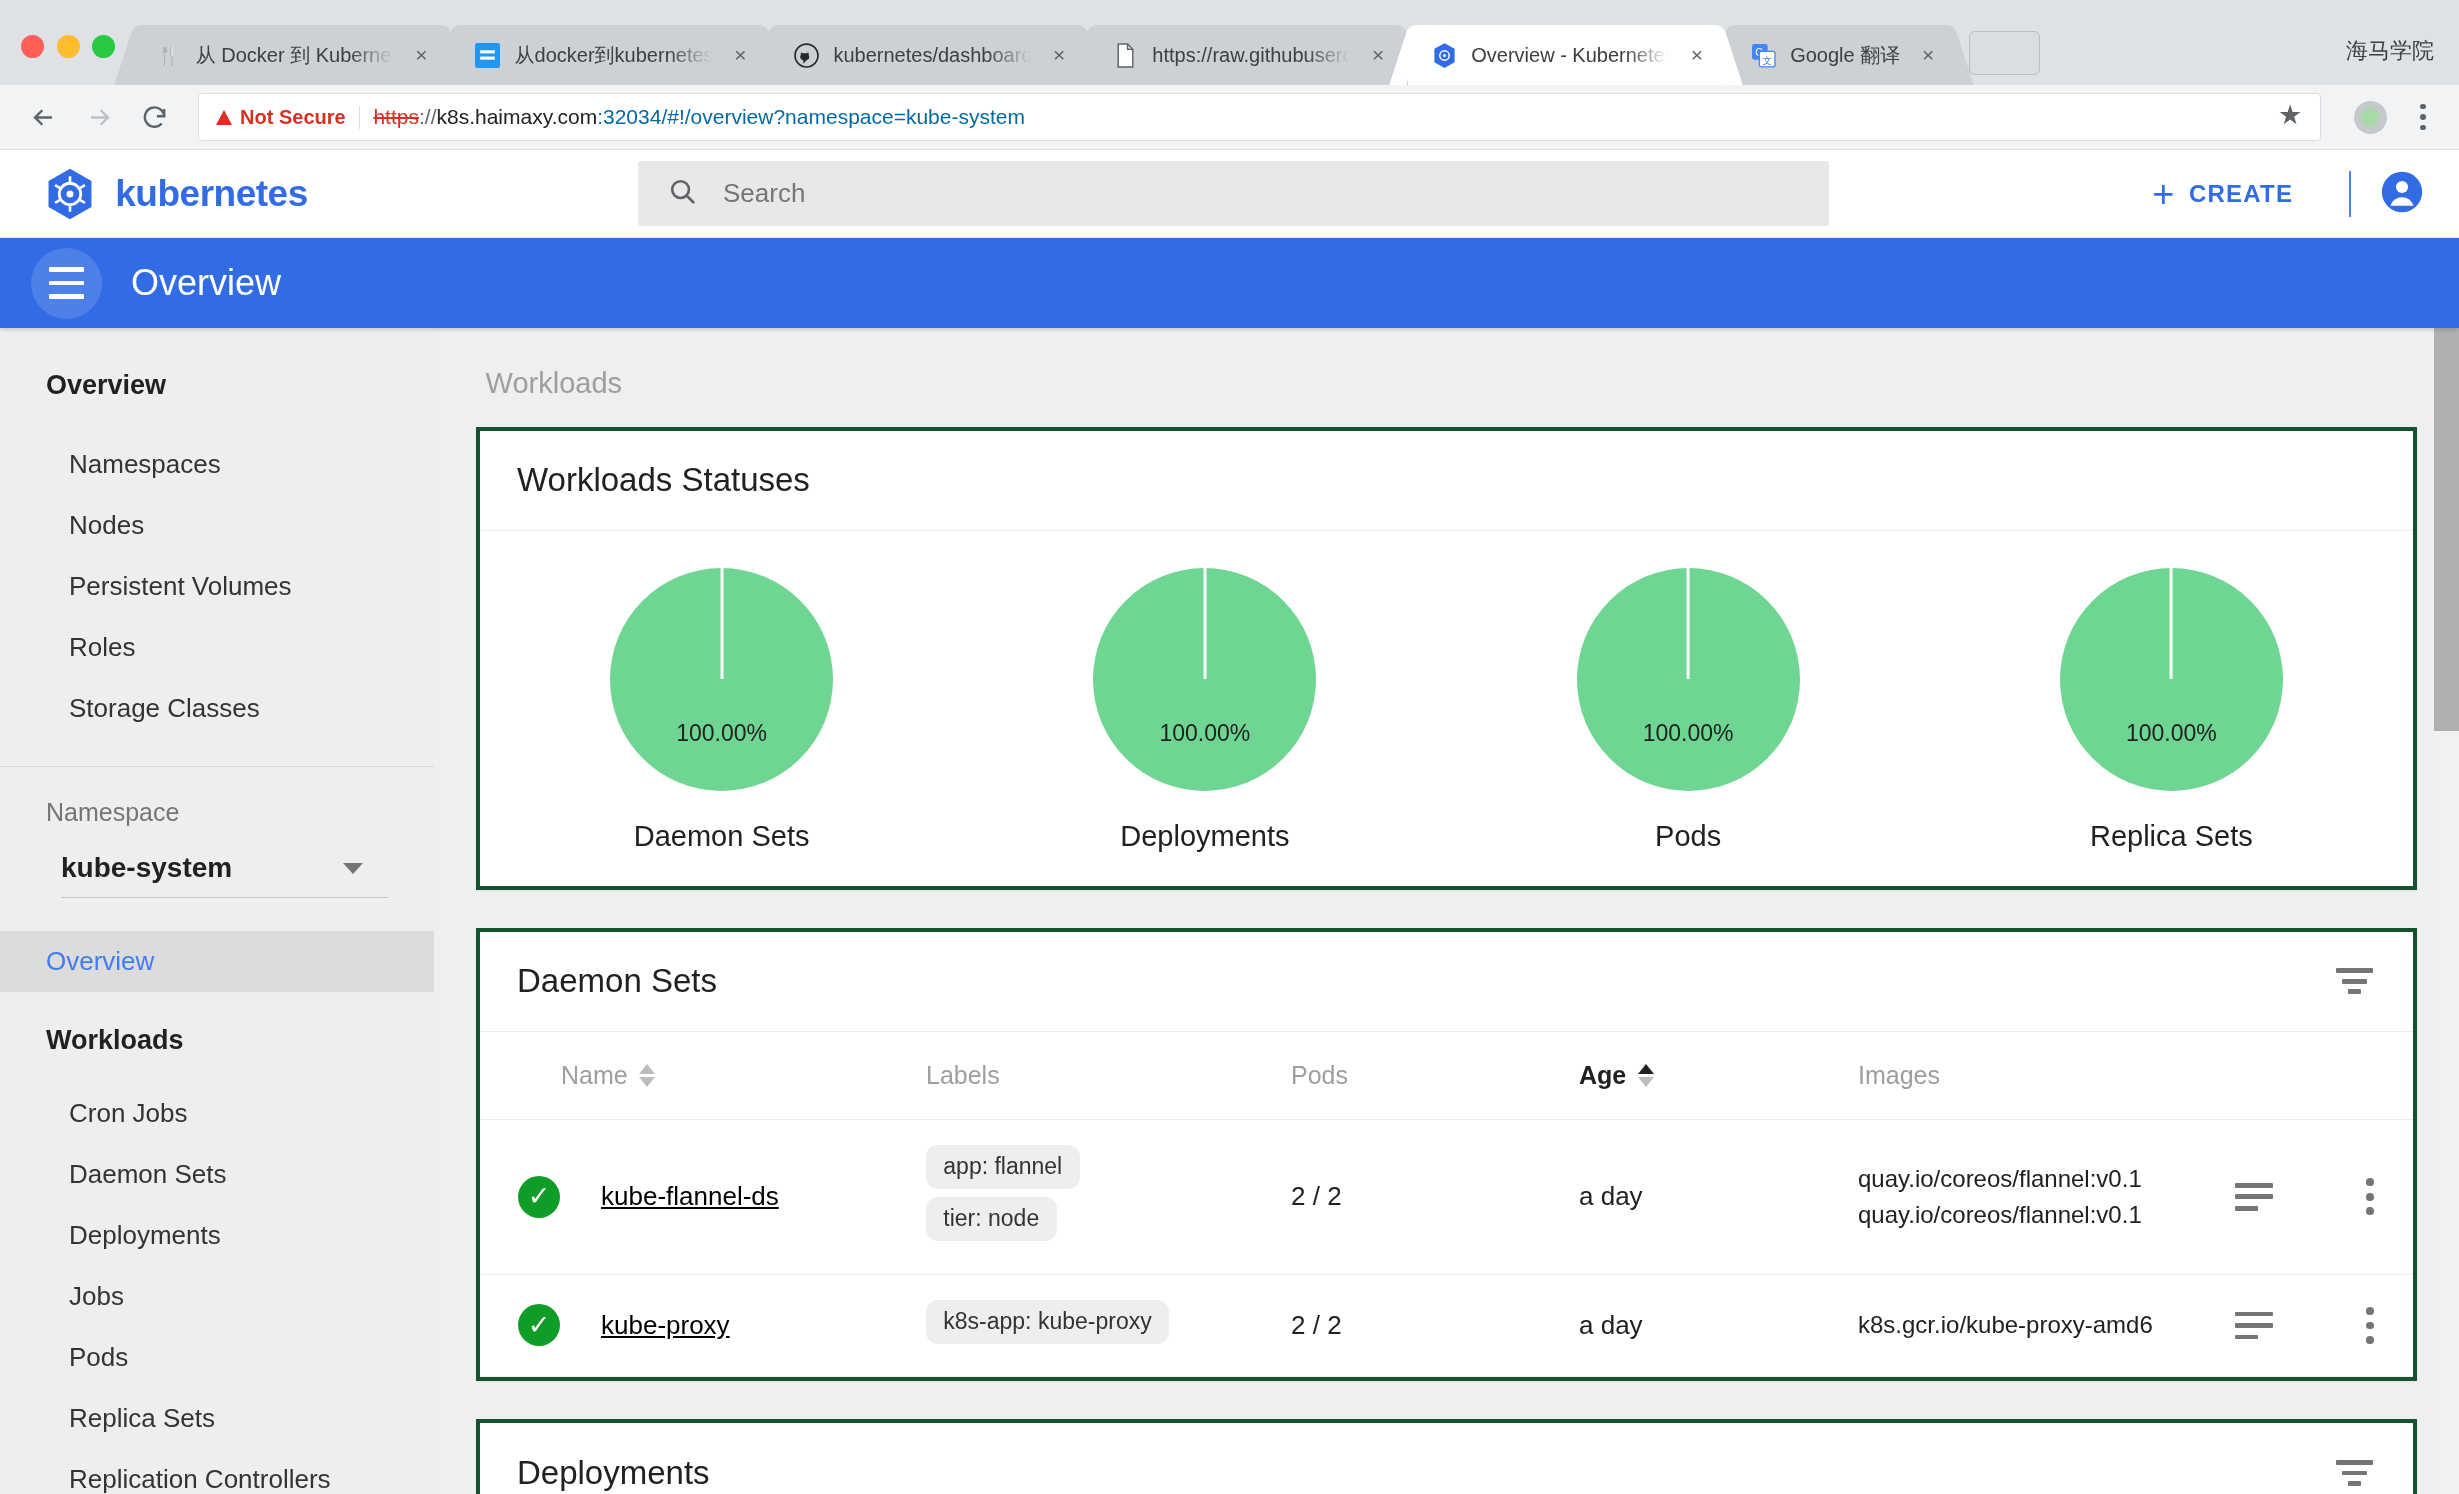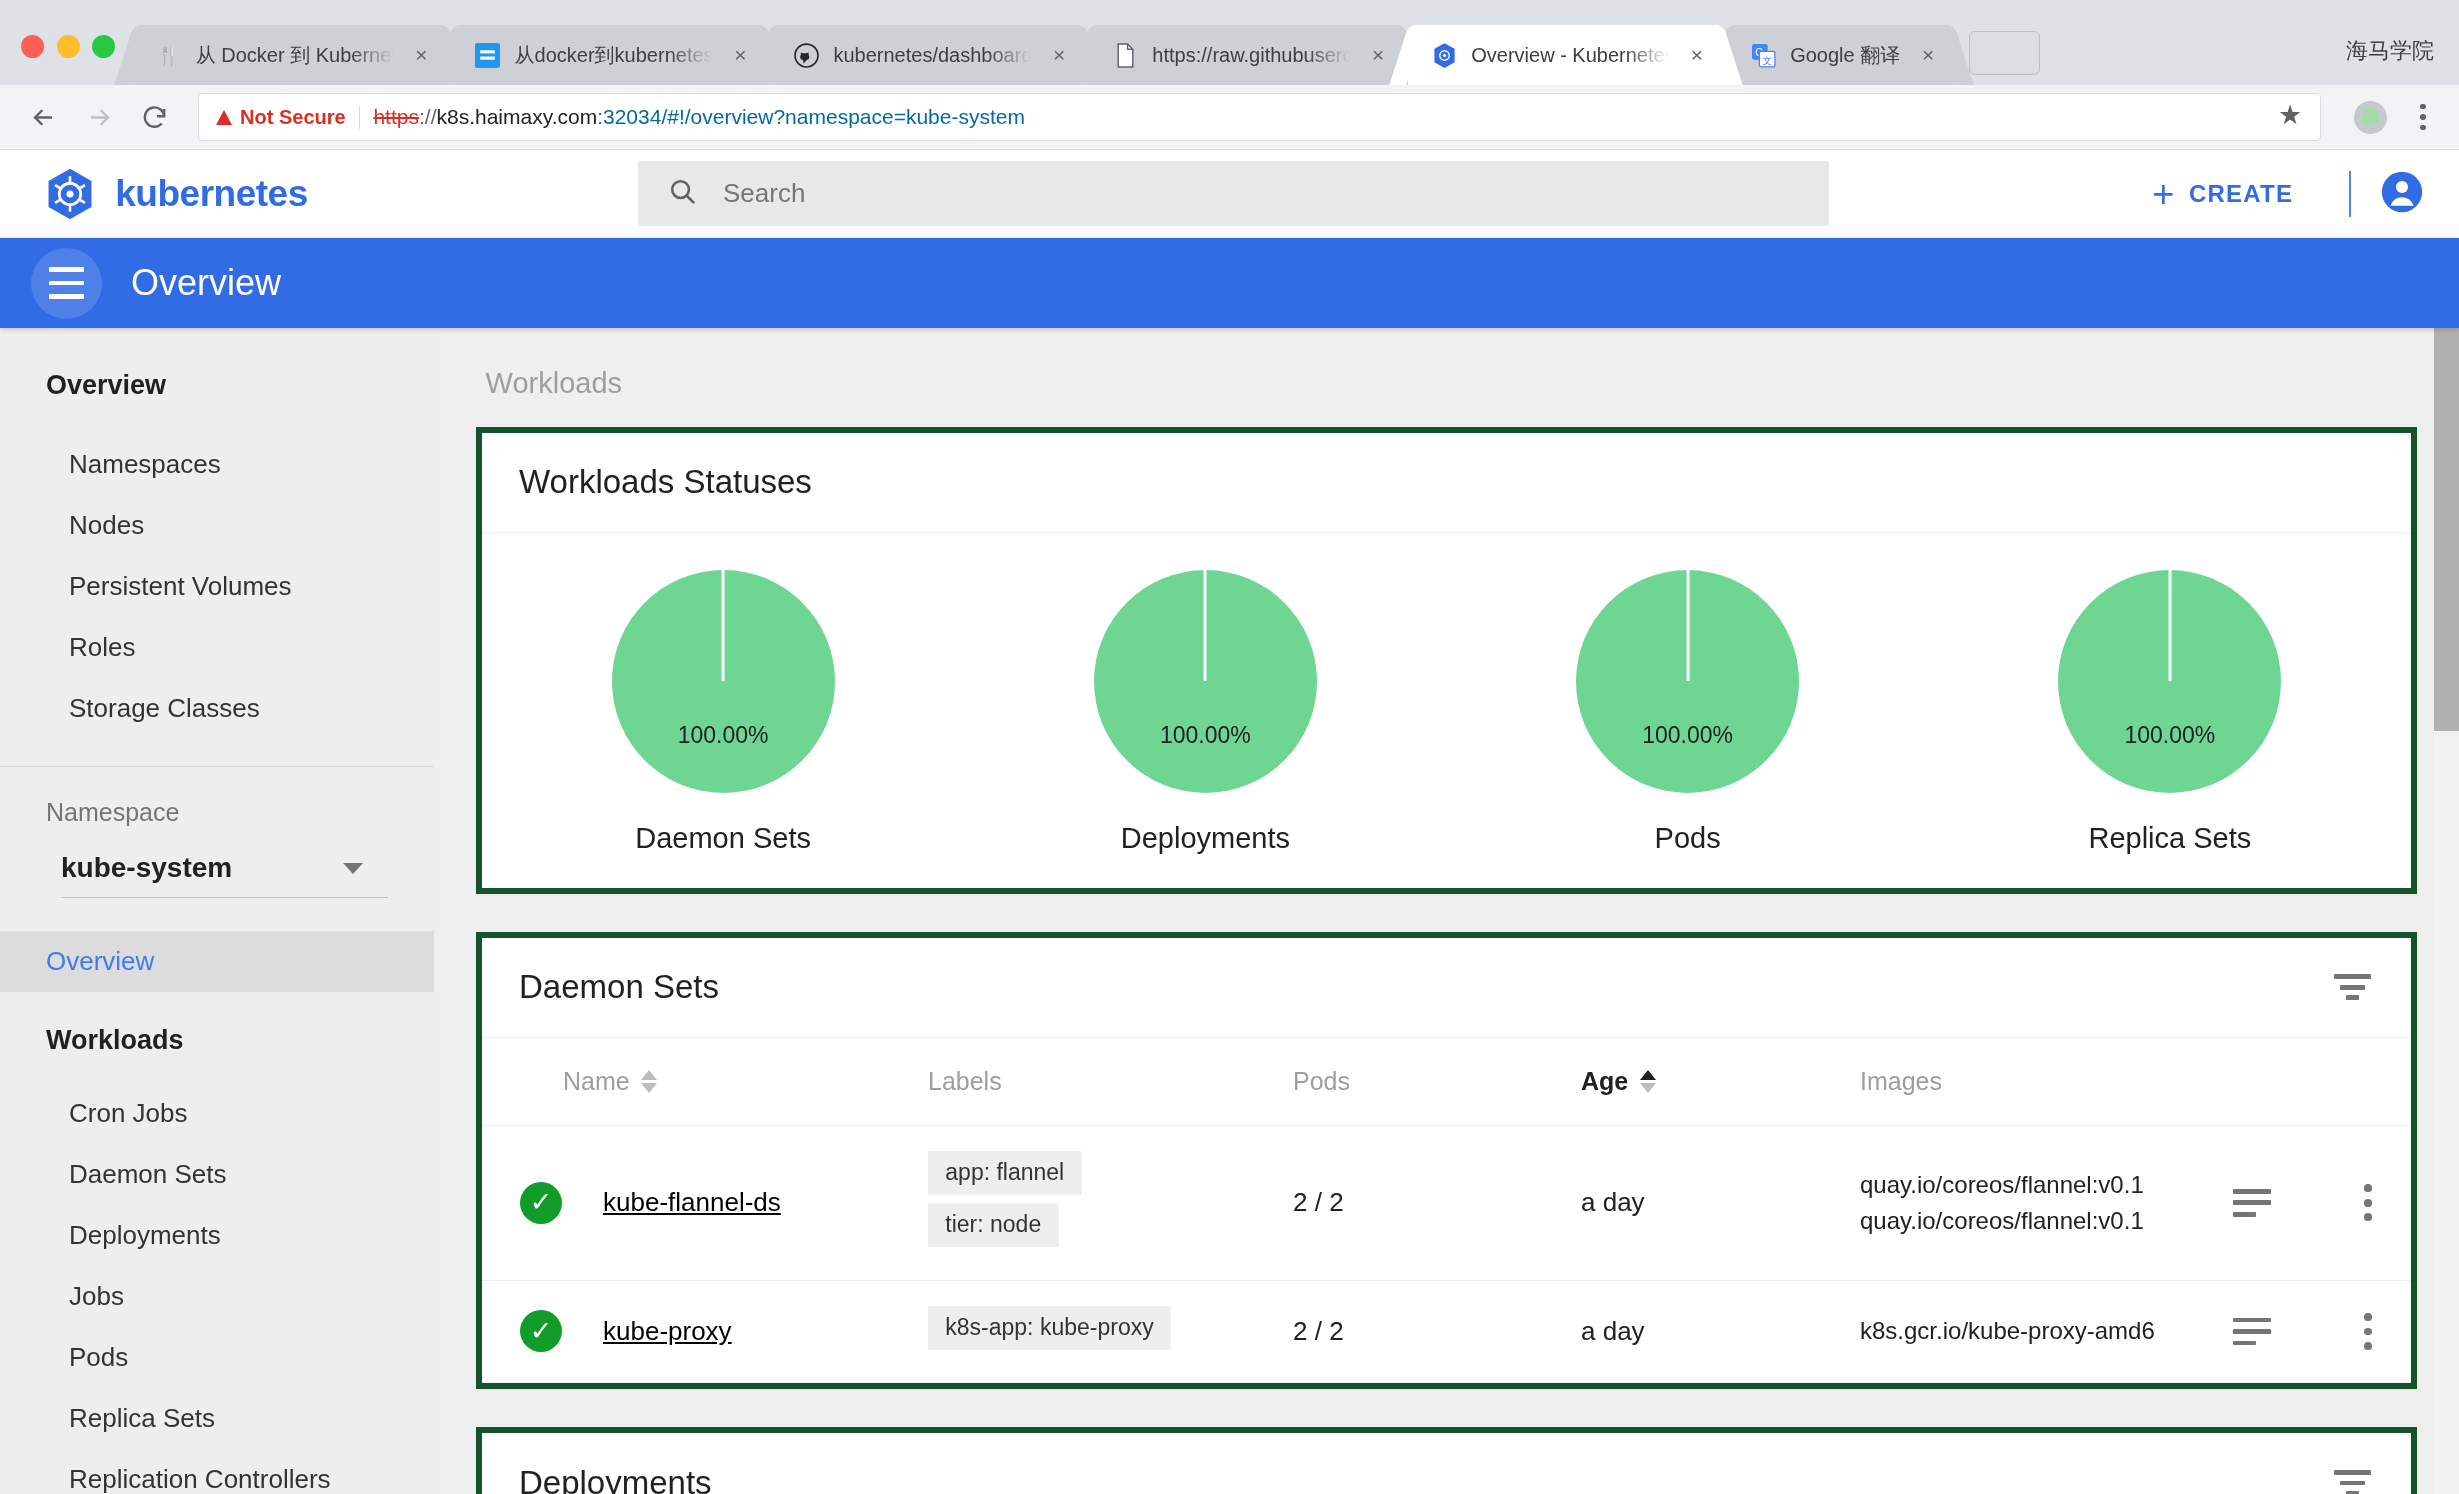--- a/index.html
+++ b/index.html
@@ -254,21 +254,21 @@
     flex: 1 1 auto;
     background: #efefef;
     padding: 33px 42px 0 42px;
     overflow: hidden;
     position: relative;
   }
   .breadcrumb { font-size: 29px; color: #9e9e9e; margin: 5.8px 0 27px 9.6px; }
 
   .card {
     background: #ffffff;
-    border: 6px solid #14532d;
+    border: 4px solid #14532d;
     margin-bottom: 38px;
     box-shadow: 0 1px 1.9px rgba(0,0,0,.06);
   }
   .card-head {
     height: 100px;
     display: flex; align-items: center;
     padding: 0 40px 0 37px;
     border-bottom: 1px solid #eeeeee;
   }
   .card-title { font-size: 33px; color: #212121; font-weight: 400; }
@@ -335,21 +335,21 @@
   .status-ok {
     width: 42px; height: 42px; border-radius: 50%;
     background: #0f9d28;
     display: flex; align-items: center; justify-content: center;
     color: #fff; font-size: 27px; line-height: 1;
   }
   .name-link { color: #000000; font-size: 26px; margin-left: 40px; }
   .chip {
     display: inline-block;
     background: #eeeeee;
-    border-radius: 2px;
+    border-radius: 12px;
     padding: 8.6px 17.3px;
     font-size: 23px;
     color: #333;
     margin-bottom: 7.7px;
   }
   .imgs { font-size: 24px; line-height: 1.5; white-space: nowrap; overflow: hidden; }
   .row-icon-lines { display: flex; flex-direction: column; gap: 6.7px; align-items: flex-start; }
   .row-icon-lines i { display: block; height: 4.8px; background: #757575; border-radius: 1px; }
   .row-icon-lines i:nth-child(1) { width: 38px; }
   .row-icon-lines i:nth-child(2) { width: 38px; }

